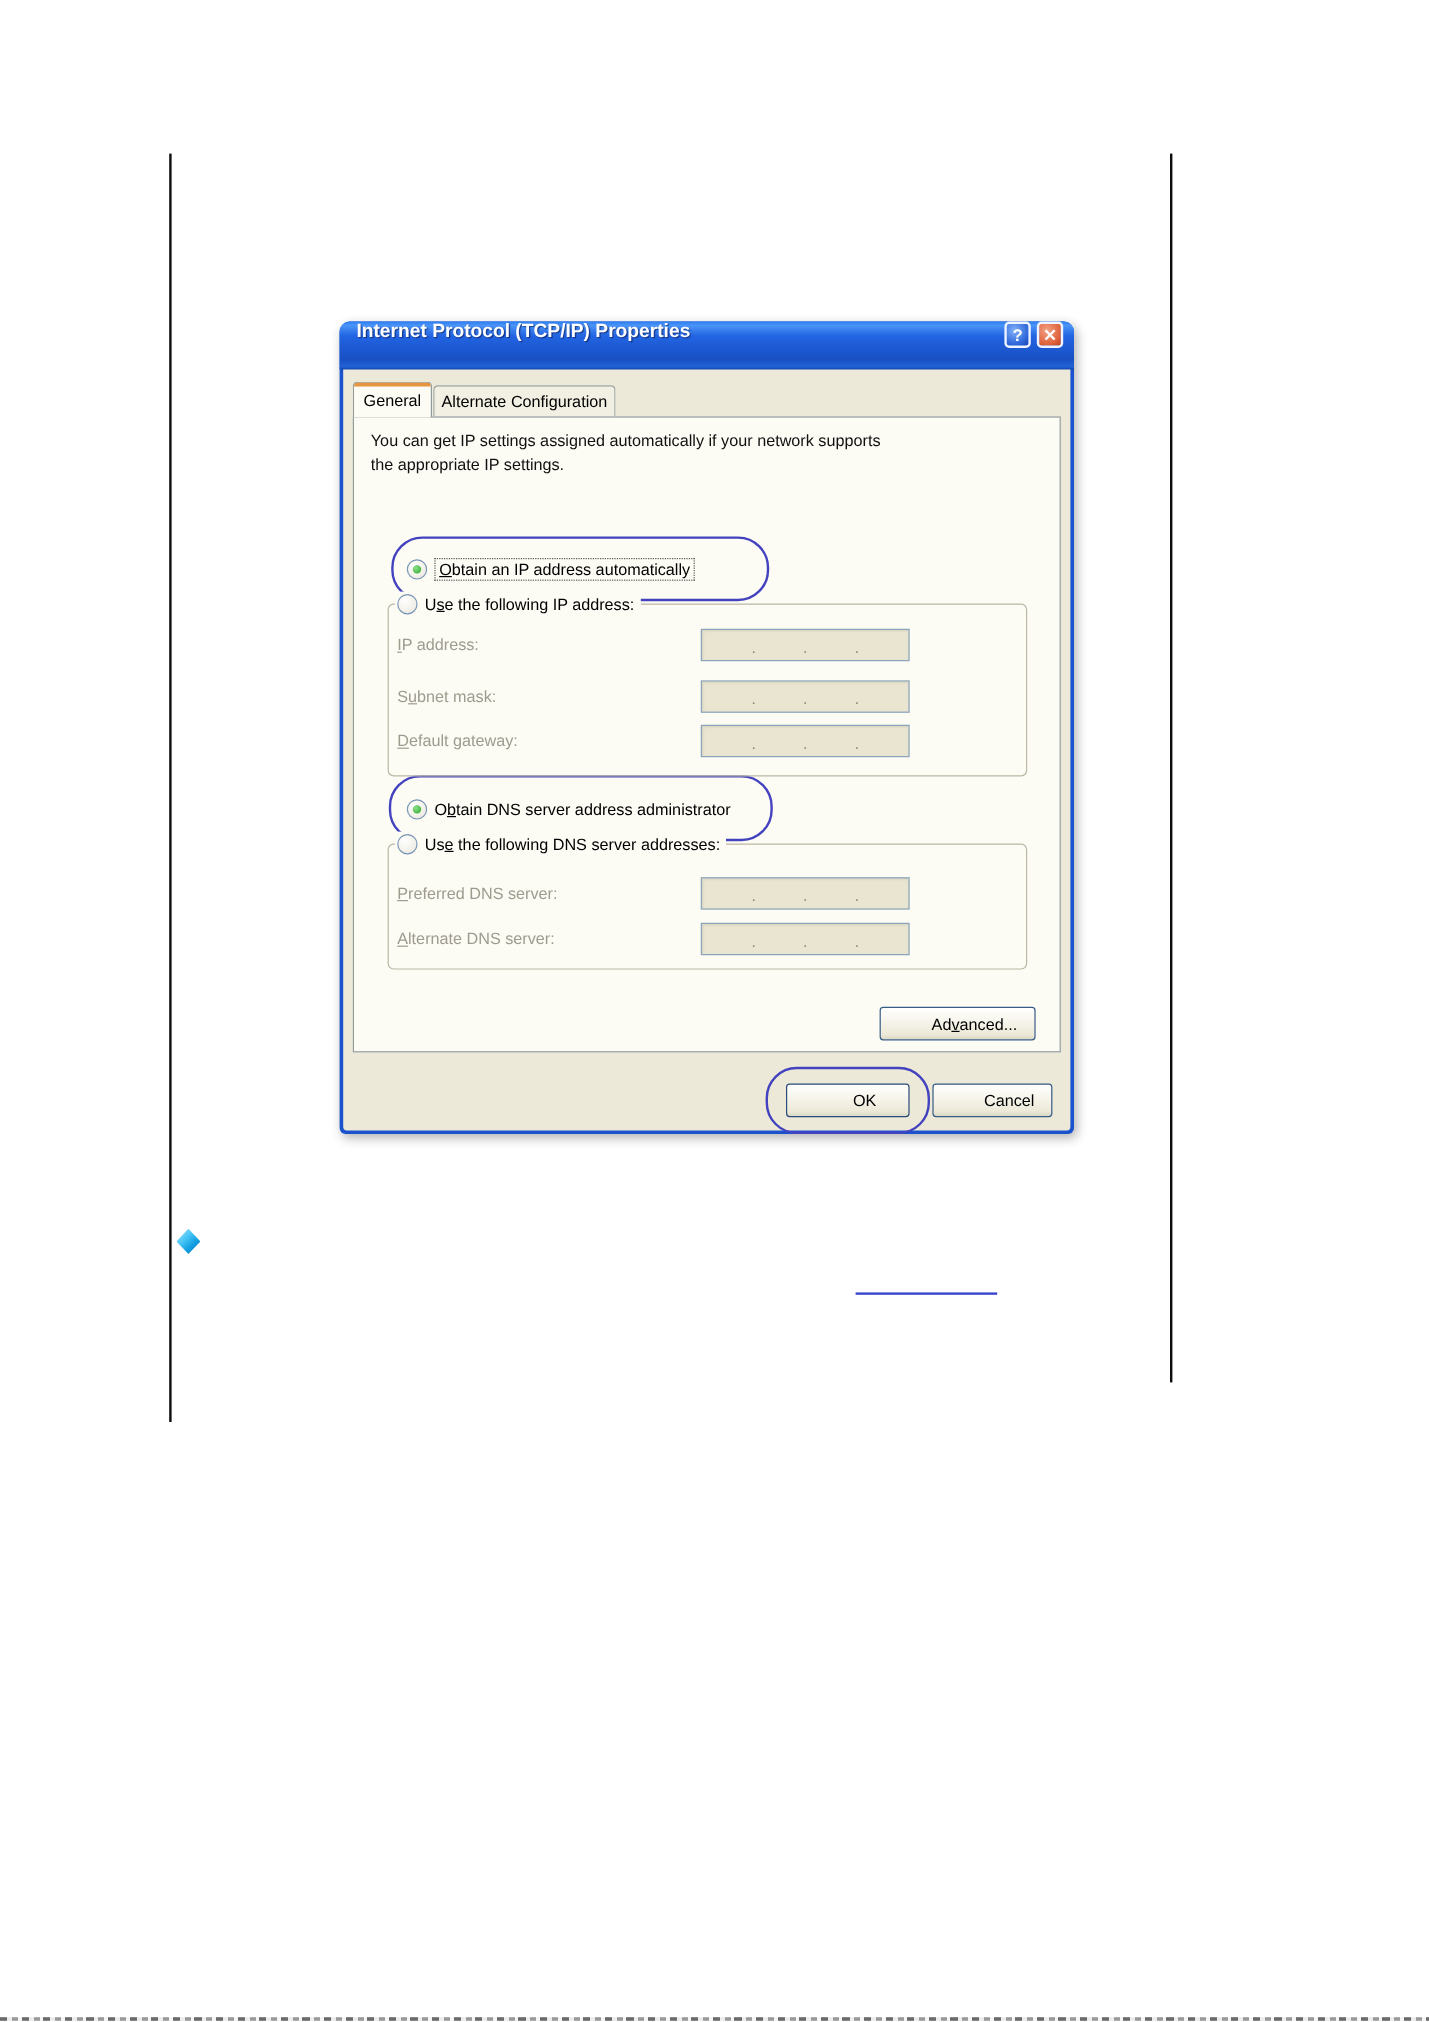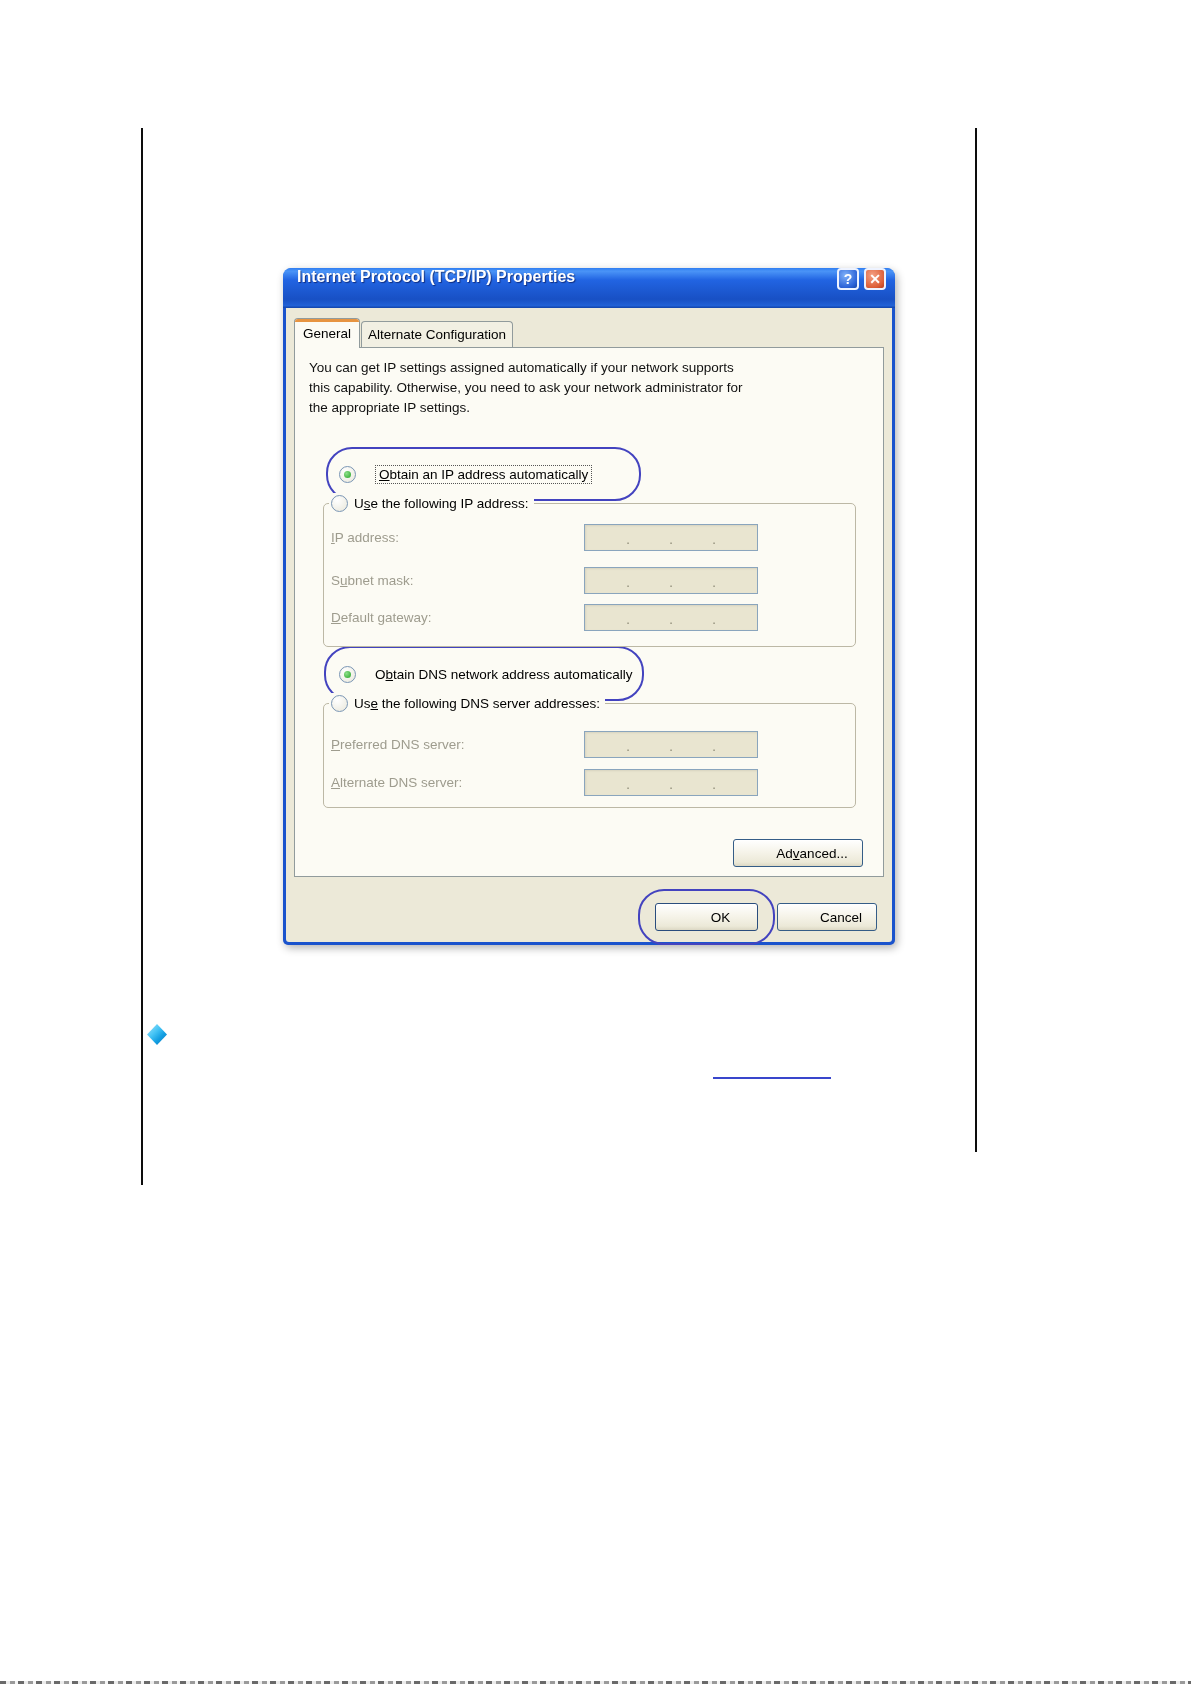--- a/index.html
+++ b/index.html
@@ -86,21 +86,21 @@
           color: #111; line-height: 20px; white-space: nowrap; }
 
   
   .ann { position: absolute; border: 2px solid #4343bf; border-radius: 26px;
          background: transparent; pointer-events: none; }
   .ann1 { left: 31px; top: 99px;  width: 315px; height: 54px; }
   .ann2 { left: 29px; top: 298px; width: 320px; height: 55px; }
   .ann3 { left: 352px; top: 581px; width: 137px; height: 56px; }
 
   
-  .radio-row { position: absolute; display: flex; align-items: center; gap: 19px; height: 28px; }
+  .radio-row { position: absolute; display: flex; align-items: center; gap: 6px; height: 28px; }
   .row-obtain-ip  { left: 44px; top: 112px; }
   .row-obtain-dns { left: 44px; top: 312px; }
   .radio {
     width: 17px; height: 17px; border-radius: 50%;
     border: 1px solid #7a96b5; position: relative; flex: 0 0 auto;
     background: radial-gradient(circle at 35% 30%, #ffffff, #e9e7da);
   }
   .radio.sel::after {
     content: ""; position: absolute; left: 4px; top: 4px; width: 7px; height: 7px;
     border-radius: 50%;
@@ -181,21 +181,20 @@
       <span>General</span>
     </div>
     <div class="tab tab-alt">
       <span>Alternate Configuration</span>
     </div>
 
     <div class="tab-page">
 
       <div class="desc">
         <div>You can get IP settings assigned automatically if your network supports</div>
-        <div>this capability. Otherwise, you need to ask your network administrator for</div>
         <div>the appropriate IP settings.</div>
       </div>
 
       <div class="ann ann1"></div>
       <div class="ann ann2"></div>
 
       <div class="radio-row row-obtain-ip">
         <div class="radio sel"></div>
         <span class="radio-label focus-rect"><span></span><span class="accel">O</span><span>btain an IP address automatically</span></span>
       </div>
@@ -222,21 +221,21 @@
 
       <span class="dis-label lbl-gateway"><span></span><span class="accel">D</span><span>efault gateway:</span></span>
       <div class="ip-field fld-gateway">
         <span class="octet o1">.</span>
         <span class="octet o2">.</span>
         <span class="octet o3">.</span>
       </div>
 
       <div class="radio-row row-obtain-dns">
         <div class="radio sel"></div>
-        <span class="radio-label"><span>O</span><span class="accel">b</span><span>tain DNS network address automatically</span></span>
+        <span class="radio-label"><span>O</span><span class="accel">b</span><span>tain DNS server address administrator</span></span>
       </div>
 
       <div class="groupbox gb-dns"></div>
       <div class="legend-row legend-dns">
         <div class="radio"></div>
         <span class="legend-label"><span>Us</span><span class="accel">e</span><span> the following DNS server addresses:</span></span>
       </div>
 
       <span class="dis-label lbl-pref"><span></span><span class="accel">P</span><span>referred DNS server:</span></span>
       <div class="ip-field fld-pref">

